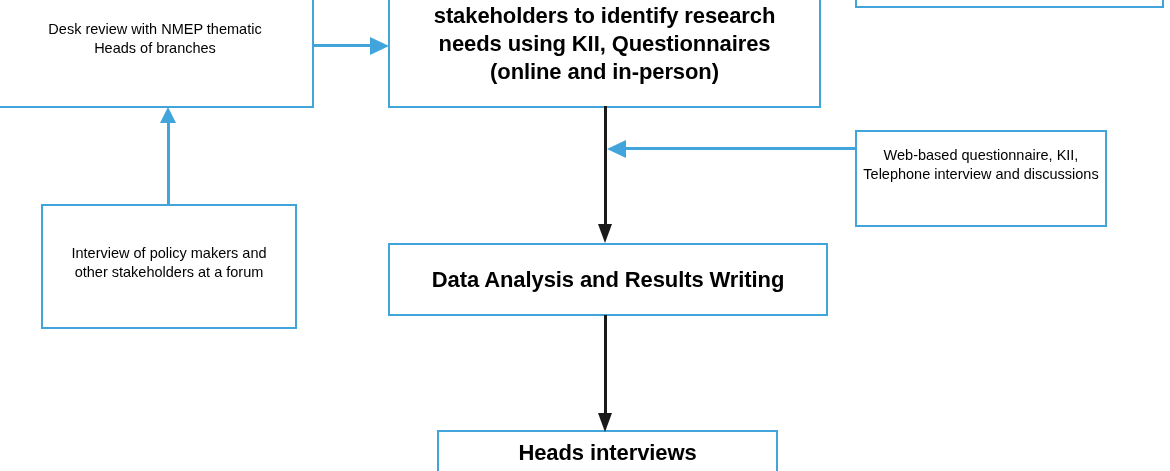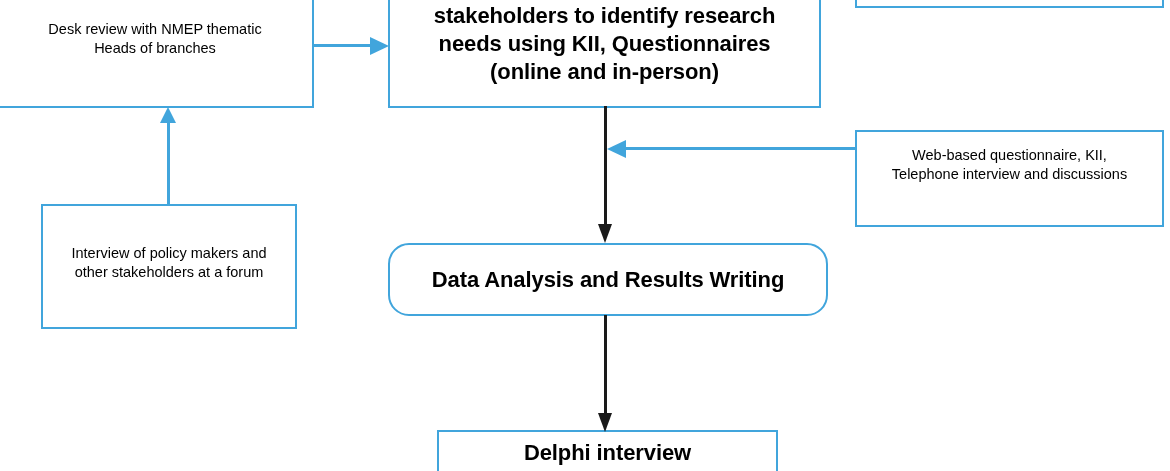--- a/index.html
+++ b/index.html
@@ -50,24 +50,24 @@
   #box-desk-review .txt { transform: translateY(-12px); }
 
   #box-consultative  { left: 388px; top: -52px; width: 433px; height: 160px; }
   #box-consultative .txt { transform: translateY(2px); }
 
   #box-topright      { left: 855px; top: -62px; width: 309px; height: 70px; }
 
   #box-interview     { left: 41px;  top: 204px; width: 256px; height: 125px; }
   #box-interview .txt { transform: translateY(-4px); }
 
-  #box-webbased      { left: 855px; top: 130px; width: 309px; height: 97px; }
+  #box-webbased      { left: 855px; top: 130px; width: 252px; height: 97px; }
   #box-webbased .txt { transform: translateY(-14px); }
 
-  #box-data-analysis { left: 388px; top: 243px; width: 440px; height: 73px; border-radius: 21px; }
+  #box-data-analysis { left: 388px; top: 243px; width: 440px; height: 73px; }
 
   #box-delphi        { left: 437px; top: 430px; width: 341px; height: 62px; }
   #box-delphi .txt   { transform: translateY(-8px); }
 
   
   .conn { position: absolute; }
   .vline { position: absolute; }
   .hline { position: absolute; }
   .ahead { position: absolute; width: 0; height: 0; }
 
@@ -160,21 +160,21 @@
   <div class="box plain" id="box-webbased">
     <span class="txt">Web-based questionnaire, KII,
 Telephone interview and discussions</span>
   </div>
 
   <div class="box bold" id="box-data-analysis">
     <span class="txt">Data Analysis and Results Writing</span>
   </div>
 
   <div class="box bold" id="box-delphi">
-    <span class="txt">Delphi interview</span>
+    <span class="txt">Heads interviews</span>
   </div>
 
   <div class="conn" id="conn-interview-up">
     <div class="vline"></div>
     <div class="ahead"></div>
   </div>
 
   <div class="conn" id="conn-desk-right">
     <div class="hline"></div>
     <div class="ahead"></div>

